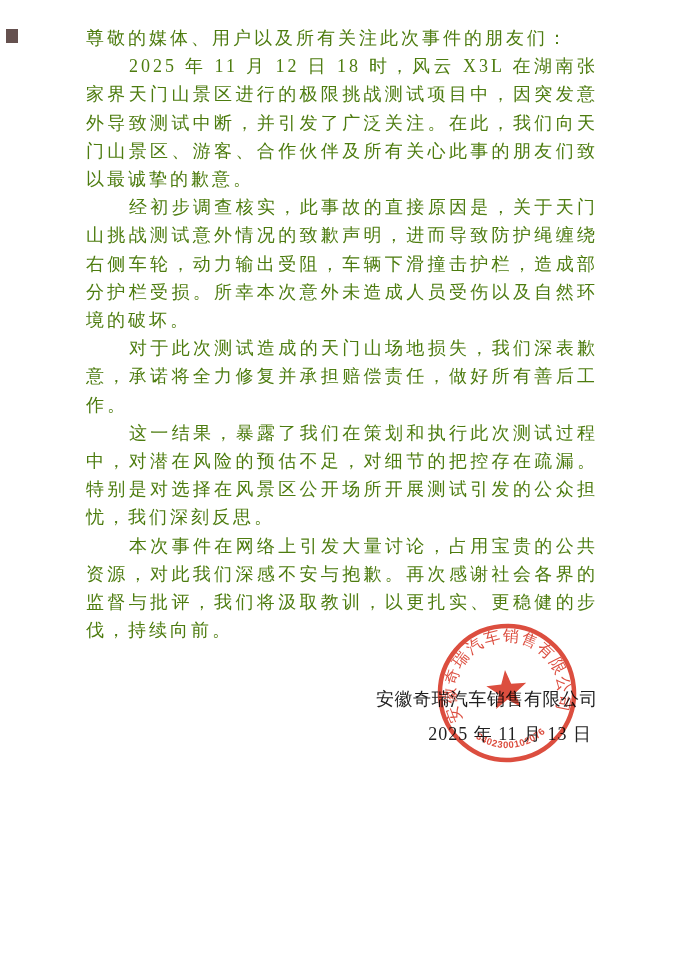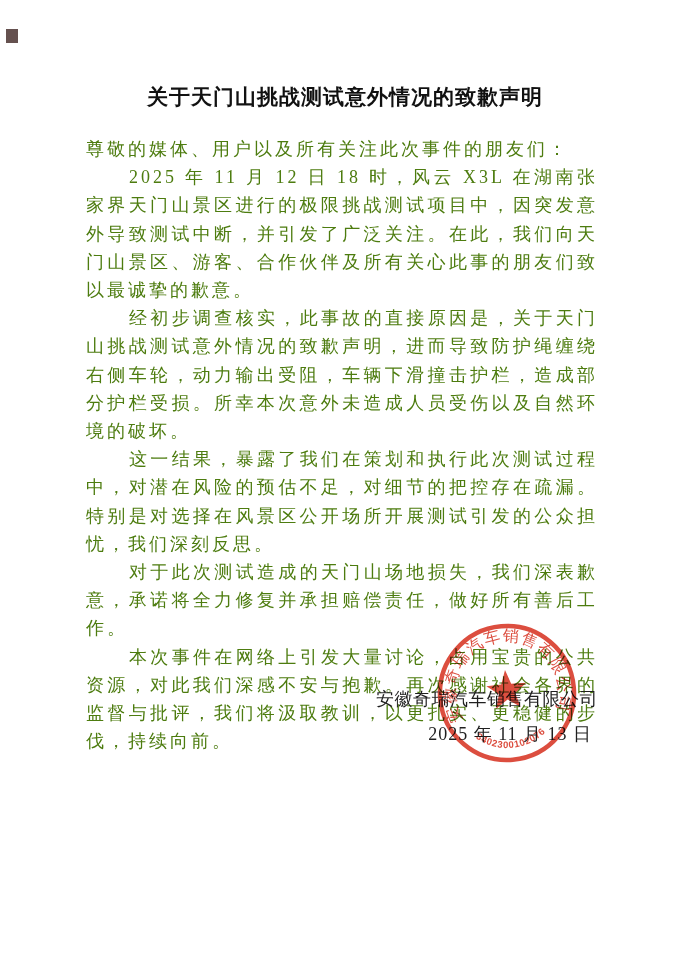--- a/index.html
+++ b/index.html
@@ -91,28 +91,27 @@
     fill: currentColor;
   }
 </style>
 </head>
 <body>
 
 <div class="page">
 
   <div class="corner-mark"></div>
 
-  <h1 class="title">关于天门山挑战测试意外情况的致歉声明</h1>
 
   <div class="letter-body">
     <p>尊敬的媒体、用户以及所有关注此次事件的朋友们：</p>
     <p class="indent">2025 年 11 月 12 日 18 时，风云 X3L 在湖南张家界天门山景区进行的极限挑战测试项目中，因突发意外导致测试中断，并引发了广泛关注。在此，我们向天门山景区、游客、合作伙伴及所有关心此事的朋友们致以最诚挚的歉意。</p>
     <p class="indent">经初步调查核实，此事故的直接原因是，关于天门山挑战测试意外情况的致歉声明，进而导致防护绳缠绕右侧车轮，动力输出受阻，车辆下滑撞击护栏，造成部分护栏受损。所幸本次意外未造成人员受伤以及自然环境的破坏。</p>
+    <p class="indent">对于此次测试造成的天门山场地损失，我们深表歉意，承诺将全力修复并承担赔偿责任，做好所有善后工作。</p>
     <p class="indent">这一结果，暴露了我们在策划和执行此次测试过程中，对潜在风险的预估不足，对细节的把控存在疏漏。特别是对选择在风景区公开场所开展测试引发的公众担忧，我们深刻反思。</p>
-    <p class="indent">对于此次测试造成的天门山场地损失，我们深表歉意，承诺将全力修复并承担赔偿责任，做好所有善后工作。</p>
     <p class="indent">本次事件在网络上引发大量讨论，占用宝贵的公共资源，对此我们深感不安与抱歉。再次感谢社会各界的监督与批评，我们将汲取教训，以更扎实、更稳健的步伐，持续向前。</p>
   </div>
 
   <div class="signature">
     <div class="sig-company">安徽奇瑞汽车销售有限公司</div>
     <div class="sig-date">2025 年 11 月 13 日</div>
   </div>
 
   <div class="stamp">
     <svg viewBox="0 0 160 160" xmlns="http://www.w3.org/2000/svg">

